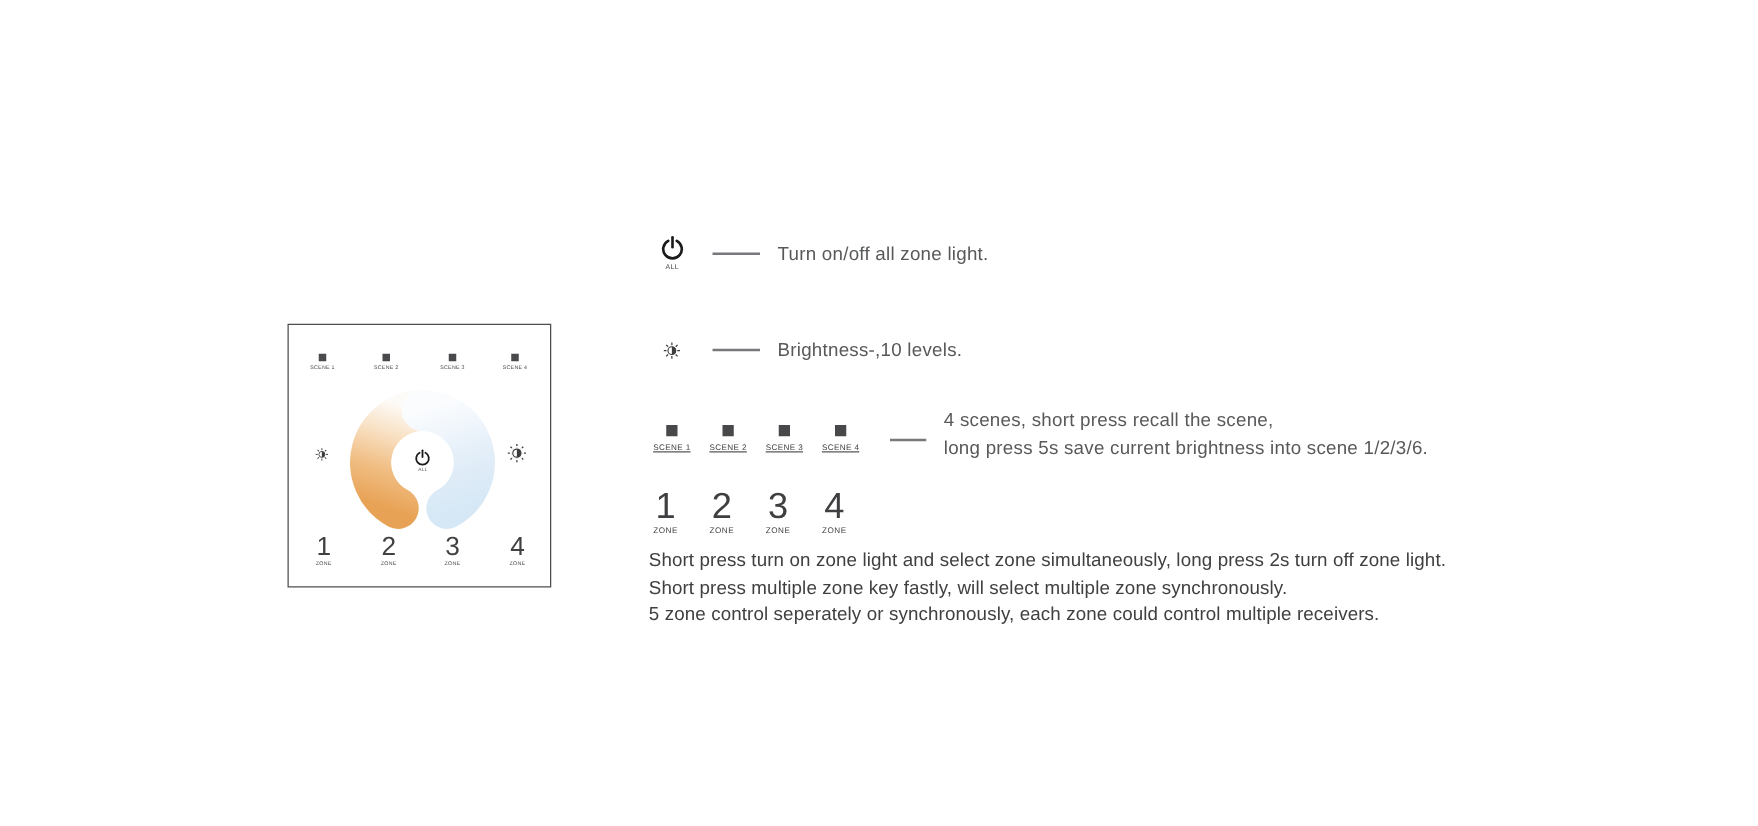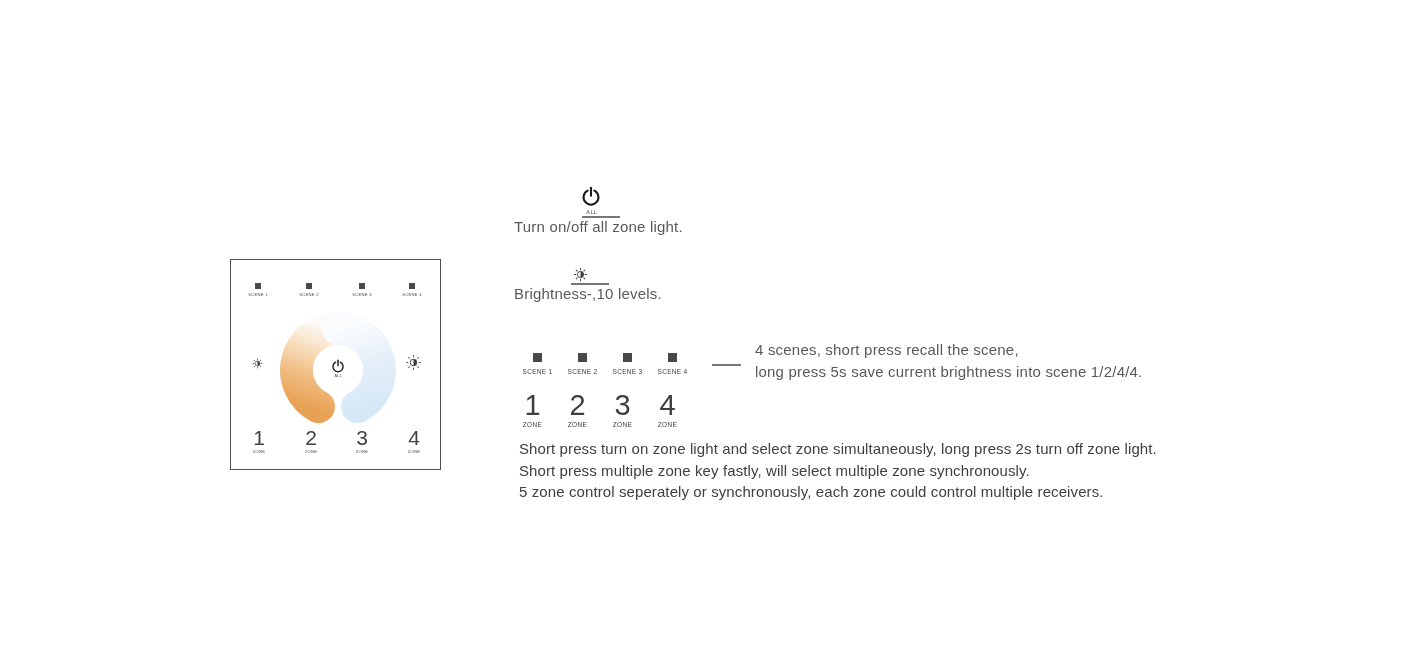--- a/index.html
+++ b/index.html
@@ -21,28 +21,28 @@
                 display:flex; flex-direction:column; align-items:center; }
   .pwr-center .microlabel { margin-top:0; transform:scale(0.55); }
   .sun { position:absolute; }
   .sun-left  { left:20px;  top:97px; }
   .sun-right { left:174px; top:94px; }
   .p-zone { position:absolute; top:168px; width:40px; text-align:center; }
   .p-num { display:block; font-size:21px; line-height:20px; color:#414043; font-weight:400; }
   .p-zone .microlabel { margin-top:1px; }
 
   
-  .lrow { position:absolute; left:500px; height:28px; display:flex; align-items:center;flex-direction:column; }
+  .lrow { position:absolute; left:524px; height:28px; display:flex; align-items:center; }
   .iconbox { width:27px; display:flex; flex-direction:column; align-items:center; justify-content:center; }
   .all-label { font-size:7px; color:#4a4a4c; letter-spacing:0.4px; transform:scale(0.8);
                transform-origin:center top; margin-top:1px; }
   .dash { width:38px; height:1.5px; background:#77787b; margin-left:19px; flex:none; }
   .ltext { margin-left:14px; font-size:15px; letter-spacing:0.2px; color:#58595b; white-space:nowrap; }
 
-  .scenes-row { position:absolute; left:515px; top:341px; height:46px; }
+  .scenes-row { position:absolute; left:515px; top:328px; height:46px;text-decoration:underline; }
   .skeys { display:flex; }
   .skey { width:45px; text-align:center; padding-top:12px; }
   .sq2 { display:block; width:9px; height:9px; background:#48484a; margin:0 auto; }
   .slabel { display:block; font-size:6.5px; letter-spacing:0.3px; color:#414043; margin-top:6px; white-space:nowrap; }
   .dash2 { position:absolute; left:197px; top:23px; width:29px; height:1.5px; background:#77787b; }
   .stext { position:absolute; left:240px; top:-2px; font-size:15px; letter-spacing:0.2px;
            line-height:22px; color:#58595b; white-space:nowrap; }
 
   .zones-row { position:absolute; left:510px; top:392px; display:flex; }
   .zkey { width:45px; text-align:center; }
@@ -204,21 +204,21 @@
         <span class="slabel">SCENE 3</span>
       </div>
       <div class="skey">
         <span class="sq2"></span>
         <span class="slabel">SCENE 4</span>
       </div>
     </div>
     <div class="dash2"></div>
     <div class="stext">
       <div>4 scenes, short press recall the scene,</div>
-      <div>long press 5s save current brightness into scene 1/2/4/4.</div>
+      <div>long press 5s save current brightness into scene 1/2/3/6.</div>
     </div>
   </div>
 
   <div class="zones-row">
     <div class="zkey">
       <span class="znum">1</span>
       <span class="zlabel">ZONE</span>
     </div>
     <div class="zkey">
       <span class="znum">2</span>

